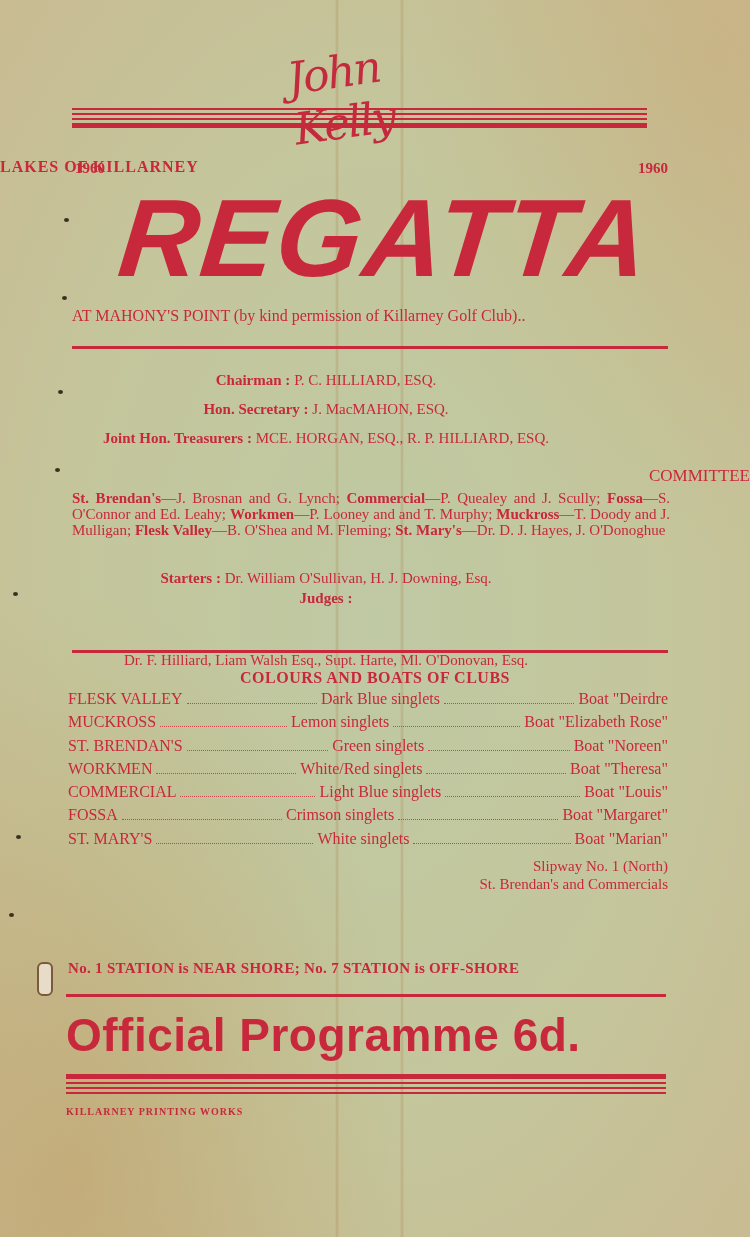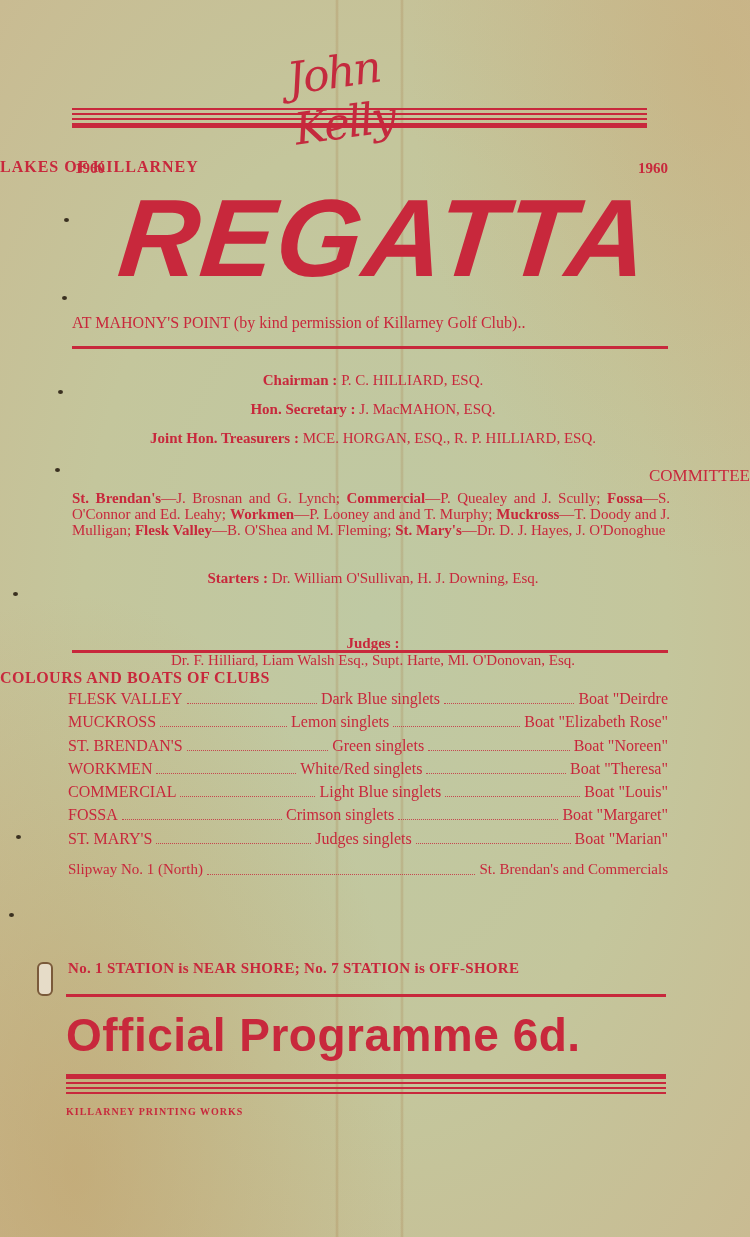--- a/index.html
+++ b/index.html
@@ -46,43 +46,43 @@
     .regatta {
       position: absolute; top: 188px; left: 120px; width: 500px;
       font-family: "Liberation Sans", "DejaVu Sans", sans-serif;
       font-weight: bold; font-style: italic;
       font-size: 110px; line-height: 100px;
       letter-spacing: 2px; color: #c8283c;
       transform: scaleY(1.0) skewX(-6deg);
       text-align: center;
     }
 
-    .venue { position: absolute; top: 314px; left: 72px; width: 600px; font-size: 16px; white-space: nowrap; }
+    .venue { position: absolute; top: 307px; left: 72px; width: 600px; font-size: 16px; white-space: nowrap; }
     .hr { position: absolute; left: 72px; width: 596px; height: 3px; background: #c8283c; }
 
-    .center-line { position: absolute; left: 0; width: 652px; text-align: center; font-size: 15px; white-space: nowrap; margin-left: 47px; }
+    .center-line { position: absolute; left: 0; width: 652px; text-align: center; font-size: 15px; white-space: nowrap; }
     .label-bold { font-weight: bold; }
 
     .committee-title { position: absolute; top: 466px; left: 0; width: 750px; text-align: right; font-size: 17px; }
     .committee-body {
       position: absolute; top: 490px; left: 72px; width: 598px;
       font-size: 15px; line-height: 16px; text-align: justify;
     }
 
-    .colours-title { position: absolute; top: 669px; left: 0; width: 750px; font-size: 16px; font-weight: bold; letter-spacing: 0.5px; }
+    .colours-title { position: absolute; top: 669px; left: 0; width: 750px; text-align: center; font-size: 16px; font-weight: bold; letter-spacing: 0.5px; }
 
     .club-table { position: absolute; top: 690px; left: 68px; width: 600px; }
     .club-row { display: flex; align-items: baseline; height: 23.3px; font-size: 16px; white-space: nowrap; }
     .club-name { flex: 0 0 auto; }
     .dots { flex: 1 1 auto; border-bottom: 1px dotted #c8283c; margin: 0 4px; height: 10px; opacity: 0.8; }
     .singlets { flex: 0 0 auto; }
     .boat { flex: 0 0 auto; }
 
     .slip-table { position: absolute; top: 858px; left: 68px; width: 600px; }
-    .slip-row { display: flex; align-items: center; height: 23.3px; font-size: 15px; white-space: nowrap; }
+    .slip-row { display: flex; align-items: flex-end; height: 23.3px; font-size: 15px; white-space: nowrap; flex-direction: column; }
 
     .station { position: absolute; top: 960px; left: 68px; width: 600px; font-size: 15px; font-weight: bold; white-space: nowrap; letter-spacing: 0.3px; }
 
     .programme {
       position: absolute; top: 1008px; left: 66px; width: 600px;
       font-family: "Liberation Sans", "DejaVu Sans", sans-serif;
       font-weight: bold; font-size: 46px; letter-spacing: 0.5px;
       white-space: nowrap;
     }
     .printer { position: absolute; top: 1106px; left: 66px; font-size: 10px; font-weight: bold; letter-spacing: 1px; }
@@ -143,21 +143,21 @@
   <b>Workmen</b>—<span>P. Looney and and T. Murphy;</span>
   <b>Muckross</b>—<span>T. Doody and J. Mulligan;</span>
   <b>Flesk Valley</b>—<span>B. O'Shea and M. Fleming;</span>
   <b>St. Mary's</b>—<span>Dr. D. J. Hayes, J. O'Donoghue</span>
 </div>
 
 <div class="center-line" style="top:570px">
   <span class="label-bold">Starters :</span>
   <span>Dr. William O'Sullivan, H. J. Downing, Esq.</span>
 </div>
-<div class="center-line label-bold" style="top:635px">Judges :</div>
+<div class="center-line label-bold" style="top:590px">Judges :</div>
 <div class="center-line" style="top:652px">Dr. F. Hilliard, Liam Walsh Esq., Supt. Harte, Ml. O'Donovan, Esq.</div>
 <div class="hr" style="top:650px"></div>
 
 <div class="colours-title">COLOURS AND BOATS OF CLUBS</div>
 <div class="club-table">
   <div class="club-row">
     <span class="club-name">FLESK VALLEY</span>
       <span class="dots"></span>
       <span class="singlets">Dark Blue singlets</span>
       <span class="dots"></span>
@@ -194,21 +194,21 @@
   <div class="club-row">
     <span class="club-name">FOSSA</span>
       <span class="dots"></span>
       <span class="singlets">Crimson singlets</span>
       <span class="dots"></span>
       <span class="boat">Boat "Margaret"</span>
   </div>
   <div class="club-row">
     <span class="club-name">ST. MARY'S</span>
       <span class="dots"></span>
-      <span class="singlets">Judges singlets</span>
+      <span class="singlets">White singlets</span>
       <span class="dots"></span>
       <span class="boat">Boat "Marian"</span>
   </div>
 </div>
 
 <div class="slip-table">
   <div class="slip-row">
     <span>Slipway No. 1 (North)</span>
       <span class="dots"></span>
       <span>St. Brendan's and Commercials</span>

